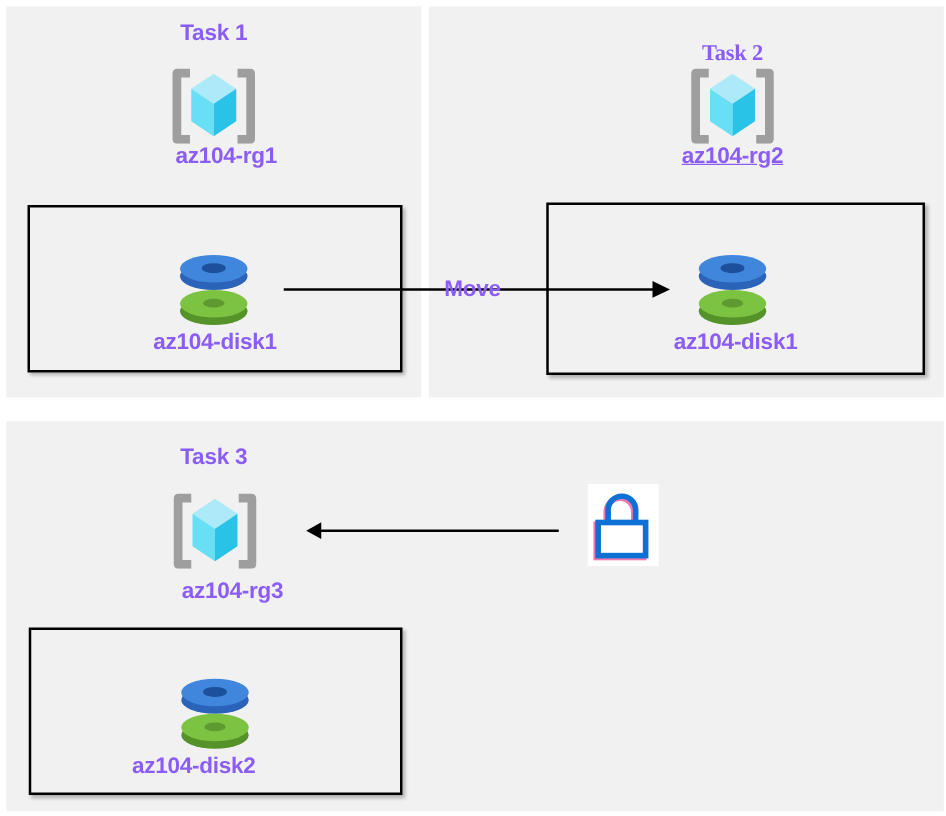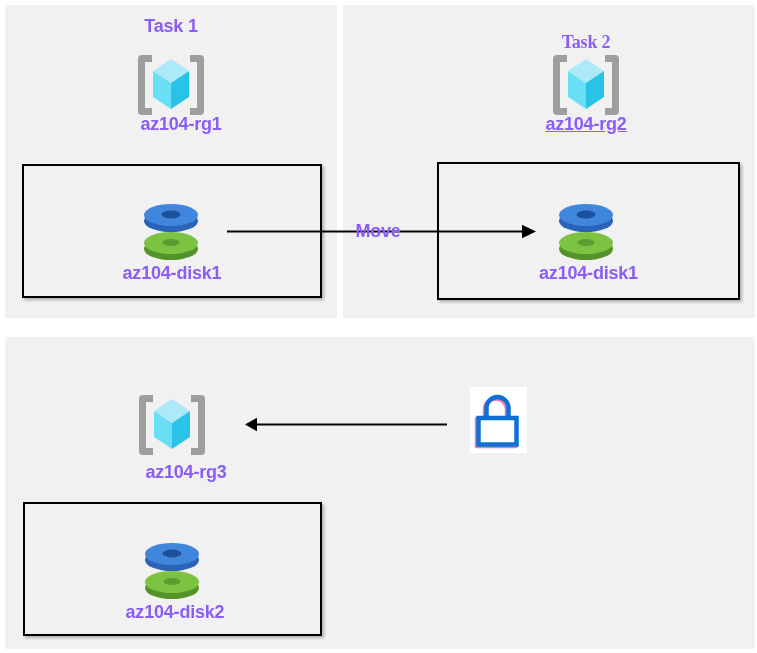--- a/index.html
+++ b/index.html
@@ -48,21 +48,21 @@
   #t2-box{left:437px;top:162px;width:299px;height:134px;}
   #t2-disk{left:557px;top:199px;}
   #t2-disklabel{left:437px;top:262px;width:303px;}
 
   
   #t3-title{left:5px;top:354px;width:332px;}
   #t3-rg{left:137px;top:393px;}
   #t3-rglabel{left:5px;top:461px;width:332px;margin-left:15px;}
   #t3-box{left:23px;top:502px;width:295px;height:130px;}
   #t3-disk{left:143px;top:538px;}
-  #t3-disklabel{left:23px;top:601px;width:264px;padding-left:20px;}
+  #t3-disklabel{left:23px;top:601px;width:264px;}
 
   
   #move-arrow{left:225px;top:220px;}
   #move-label{left:340px;top:203px;width:76px;margin-top:17px;}
   #lock-arrow{left:242px;top:413px;}
 
   
   #lock-icon{left:470px;top:387px;}
   #lock-text{left:518px;top:397px;width:160px;}
   #lock-text .line{line-height:27px;}
@@ -120,20 +120,21 @@
       <use href="#disk-shape"></use>
     </svg>
   <div class="label" id="t2-disklabel">az104-disk1</div>
 
   <svg class="icon" id="move-arrow" width="312" height="23" viewBox="0 0 312 23">
     <line x1="2" y1="11.5" x2="298" y2="11.5" stroke="#000" stroke-width="2"></line>
     <polygon points="297,4.8 311,11.5 297,18.2" fill="#000"></polygon>
   </svg>
   <div class="label" id="move-label">Move</div>
 
+  <div class="label" id="t3-title">Task 3</div>
   <svg class="icon" id="t3-rg" width="70" height="62" viewBox="0 0 70 62">
       <use href="#rg-shape"></use>
     </svg>
   <div class="label" id="t3-rglabel">az104-rg3</div>
   <div class="rbox" id="t3-box"></div>
   <svg class="icon" id="t3-disk" width="58" height="62" viewBox="0 0 58 62">
       <use href="#disk-shape"></use>
     </svg>
   <div class="label" id="t3-disklabel">az104-disk2</div>
 

